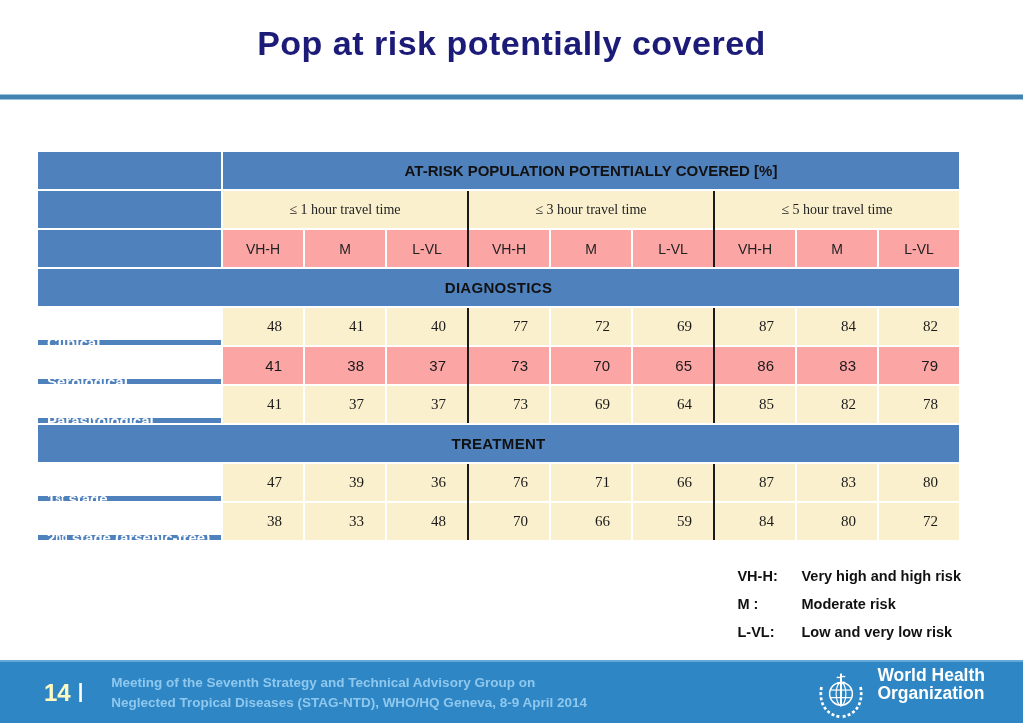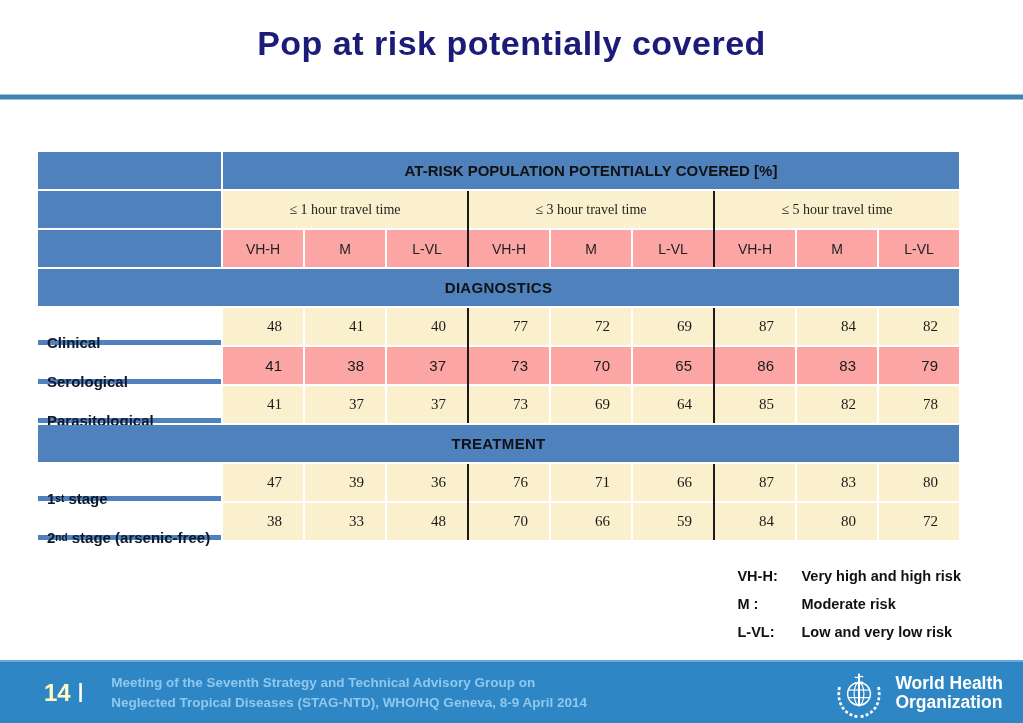--- a/index.html
+++ b/index.html
@@ -39,21 +39,21 @@
   .cream{background:#faf0cd;font-family:Liberation Serif, serif;}
   .light{background:#fca5a5;}
   .span9{grid-column:2 / -1;}
   .span3{grid-column:span 3;}
   .span10{grid-column:1 / -1;}
   .center{justify-content:center;}
   .hdr{font-weight:bold;font-size:15px;color:#111111;}
   .sec{font-weight:bold;font-size:15px;color:#111111;letter-spacing:0.3px;}
   .sub{font-size:14px;color:#222222;}
   .num{justify-content:flex-end;padding-right:21px;font-size:15px;color:#1a1a1a;}
-  .rlabel{padding-left:9px;font-weight:bold;font-size:15px;color:#0f172a;margin-top:32px;}
+  .rlabel{padding-left:9px;font-weight:bold;font-size:15px;color:#ffffff;margin-top:32px;}
   .rlabel span{white-space:pre;}
   .rlabel sup{font-size:10px;line-height:0;vertical-align:super;}
   
   .dv{position:relative;}
   .dv::before{
     content:"";position:absolute;left:-2.5px;width:2px;
     top:0;bottom:0;background:#1a1a1a;
   }
   .dvt.dv::before{top:-3px;}
   .dvb.dv::before{bottom:-3px;}
@@ -68,21 +68,21 @@
   .footer{
     position:absolute;left:0;bottom:0;width:100%;height:63px;
     background:#2e86c4;
     border-top:2px solid #65a9d8;
     box-sizing:border-box;
     display:flex;align-items:center;
   }
   .page-num{margin-left:44px;font-size:24px;font-weight:bold;color:#fef9c3;}
   .page-sep{margin-left:7px;font-size:20px;font-weight:bold;color:#ffffff;transform:translateY(-1px);}
   .meeting{margin-left:28px;font-size:13.5px;font-weight:bold;color:#8fc8ee;line-height:1.45;}
-  .who{margin-left:auto;margin-right:20px;display:flex;align-items:center;gap:9px;}
+  .who{margin-left:auto;margin-right:38px;display:flex;align-items:flex-start;gap:9px;}
   .who-text{color:#ffffff;font-size:17.5px;font-weight:bold;line-height:1.08;}
 </style>
 </head>
 <body>
 
 <div class="slide">
 
   <div class="title">Pop at risk potentially covered</div>
   <div class="title-rule"></div>
 

